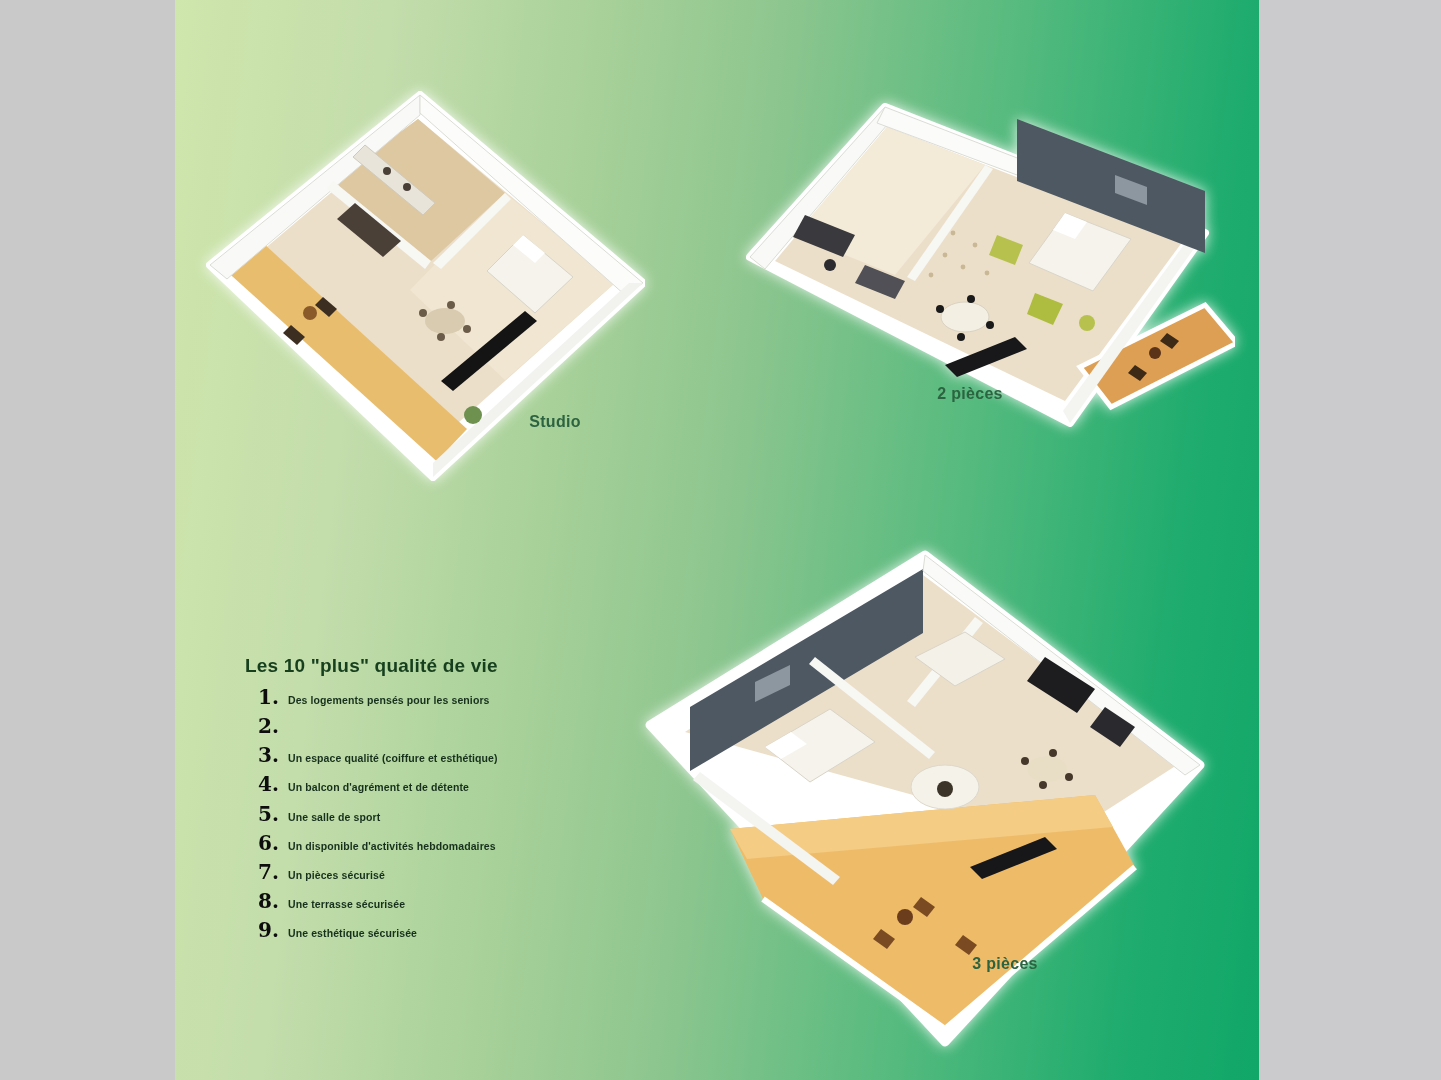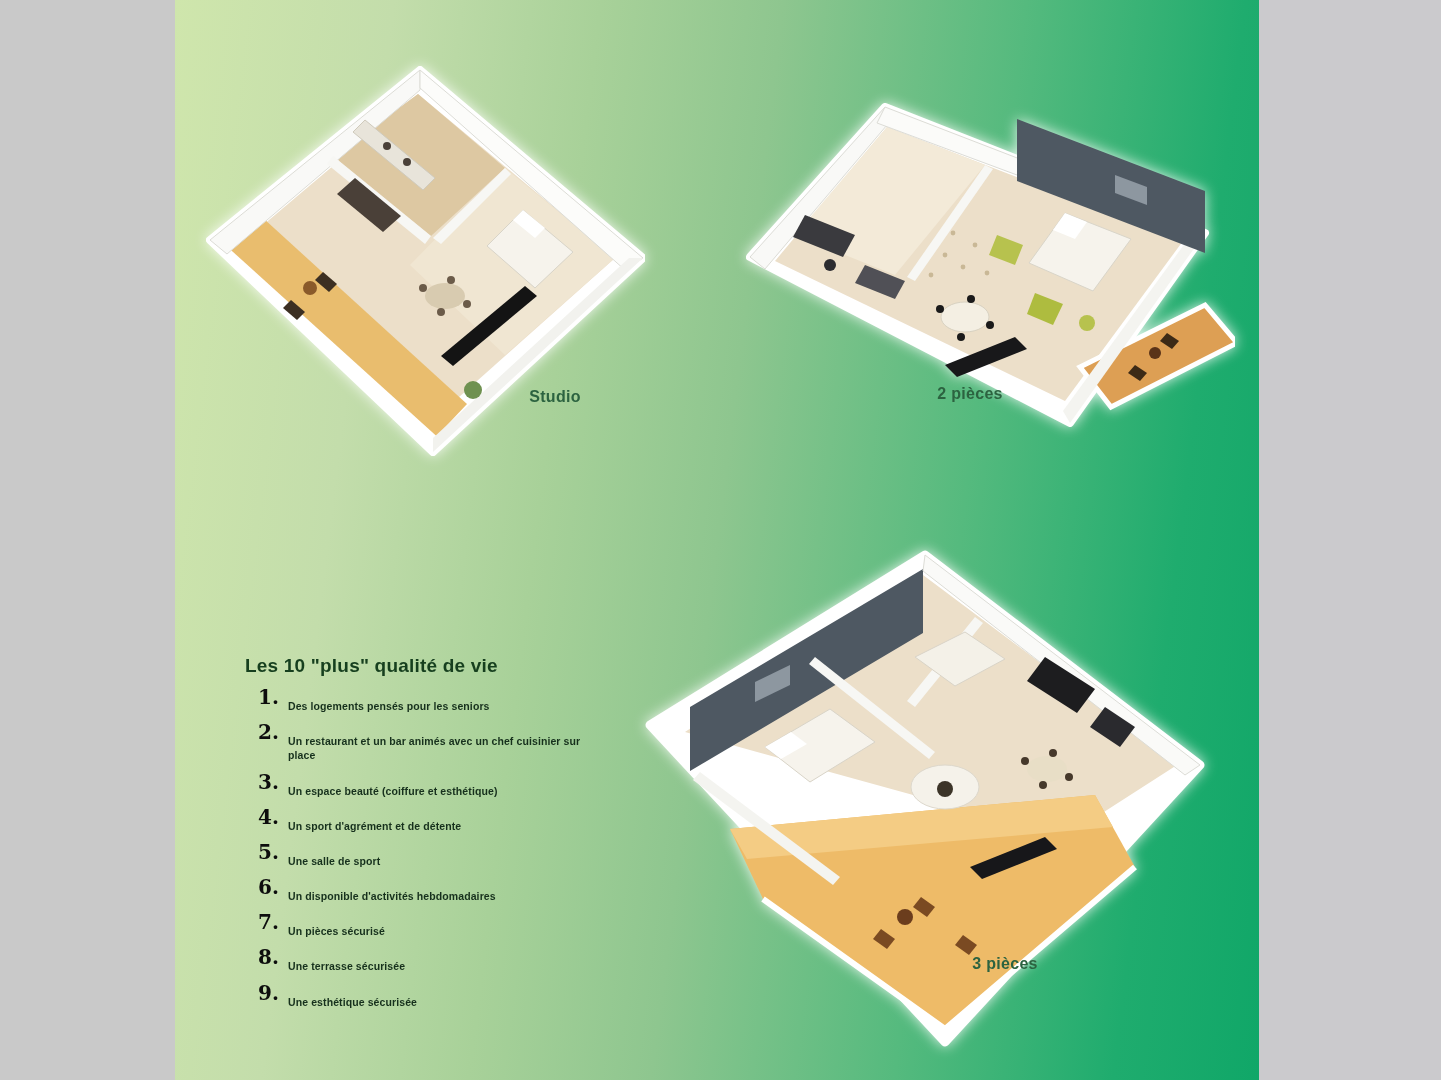--- a/index.html
+++ b/index.html
@@ -29,33 +29,33 @@
   }
   .features ol{list-style:none;margin:0;padding:0;}
   .features li{display:flex;align-items:flex-start;margin-bottom:9px;}
   .features .num{
     flex:0 0 34px;text-align:right;padding-right:9px;
     font-family:"DejaVu Serif", serif;font-weight:bold;
     font-size:20px;line-height:1;color:#0d0d0d;
   }
   .features .txt{
     font-size:10.5px;line-height:1.35;padding-top:6px;color:#16301c;
-    font-weight:bold;letter-spacing:0.1px;margin-top:6px;
+    font-weight:bold;letter-spacing:0.1px;
   }
 </style>
 </head>
 <body>
 
 <div class="stage">
 
   <div class="side-bar left"></div>
 
   <div class="poster">
 
-    <div class="plan" style="left:30px;top:60px;width:440px;height:400px;">
+    <div class="plan" style="left:30px;top:85px;width:440px;height:400px;">
       <svg width="440" height="400" viewBox="0 0 440 400">
         <g>
           <polygon points="215,10 438,198 228,392 5,180" fill="#ffffff" stroke="#ffffff" stroke-width="8" stroke-linejoin="round"></polygon>
           <polygon points="213,34 410,198 226,362 38,182" fill="#ecdfc9"></polygon>
           <polygon points="213,34 300,108 226,176 128,96" fill="#ddc8a2"></polygon>
           <polygon points="300,108 410,198 300,295 205,205" fill="#f0e6d2"></polygon>
         </g>
         <g>
           <polygon points="20,188 230,378 262,344 58,158" fill="#e9bd6e"></polygon>
           <polyline points="20,188 230,378" fill="none" stroke="#ffffff" stroke-width="5"></polyline>
@@ -184,29 +184,28 @@
 
     <div class="features" style="left:70px;">
       <h2>Les 10 "plus" qualité de vie</h2>
       <ol>
         <li>
           <span class="num">1.</span>
           <span class="txt">Des logements pensés pour les seniors</span>
         </li>
         <li>
           <span class="num">2.</span>
-          <span class="txt">Un restaurant et un bar animés avec un chef cuisinier sur place</span>
         </li>
         <li>
           <span class="num">3.</span>
-          <span class="txt">Un espace beauté (coiffure et esthétique)</span>
+          <span class="txt">Un espace qualité (coiffure et esthétique)</span>
         </li>
         <li>
           <span class="num">4.</span>
-          <span class="txt">Un sport d'agrément et de détente</span>
+          <span class="txt">Un balcon d'agrément et de détente</span>
         </li>
         <li>
           <span class="num">5.</span>
           <span class="txt">Une salle de sport</span>
         </li>
         <li>
           <span class="num">6.</span>
           <span class="txt">Un disponible d'activités hebdomadaires</span>
         </li>
         <li>

